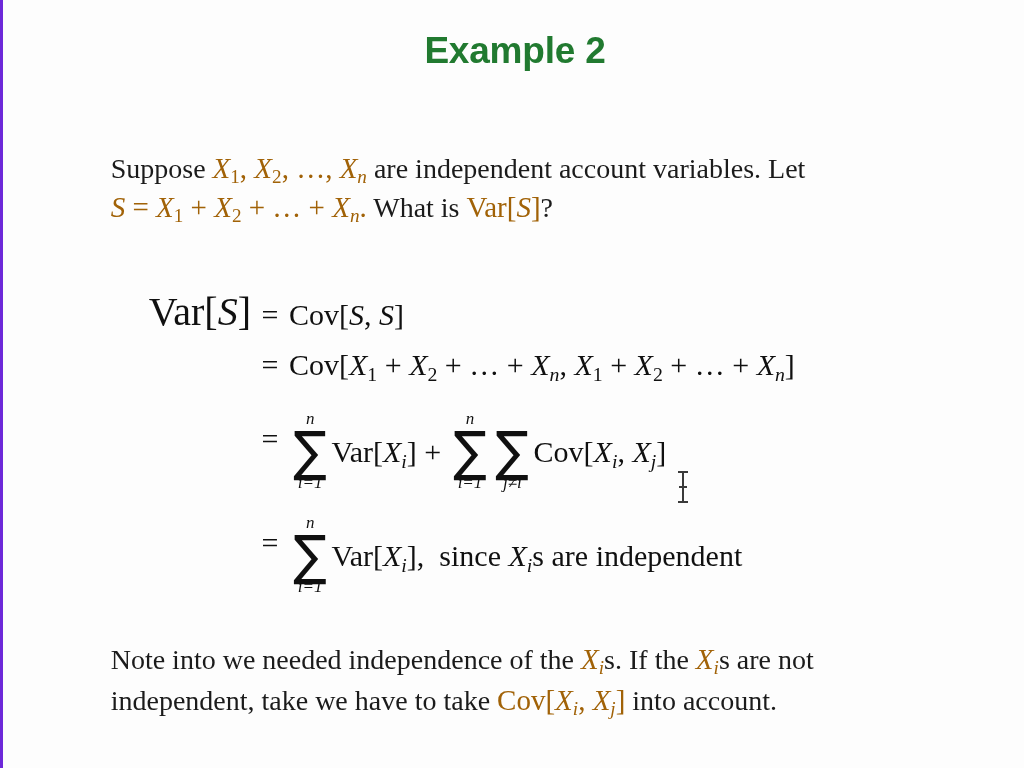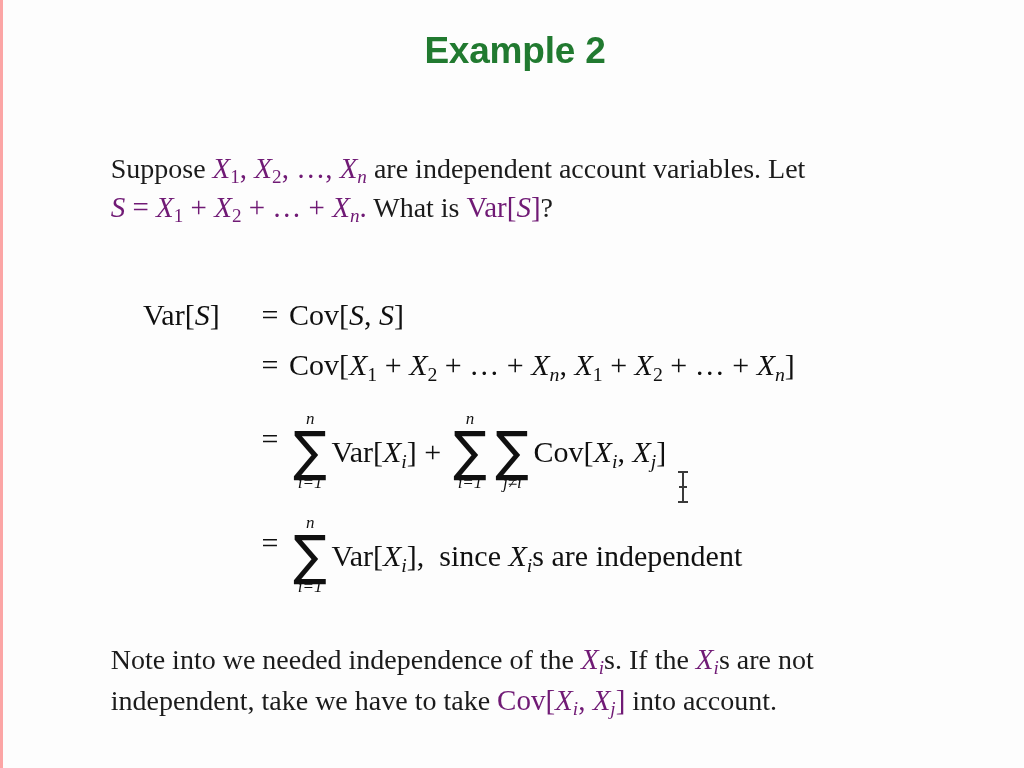--- a/index.html
+++ b/index.html
@@ -11,21 +11,21 @@
     height: 768px;
     background: #ffffff;
     font-family: "Liberation Sans", sans-serif;
     overflow: hidden;
   }
   .slide {
     position: relative;
     width: 1024px;
     height: 768px;
     background: #fdfdfd;
-    border-left: 3px solid #fca5a5;
+    border-left: 3px solid #6d28d9;
     box-sizing: border-box;
     overflow: hidden;
   }
 
   
   .title {
     position: absolute;
     top: 30px;
     left: 0;
     width: 1024px;
@@ -40,21 +40,21 @@
   
   .prose {
     font-family: Liberation Serif, serif;
     font-size: 28px;
     color: #1b1b1b;
     white-space: pre;
   }
   .math {
     font-family: "Liberation Serif", serif;
     font-size: 29px;
-    color: #701a75;
+    color: #a16207;
     white-space: pre;
   }
   .mathit {
     font-family: "Liberation Serif", serif;
     font-style: italic;
     white-space: pre;
   }
   .mathrm {
     font-family: "Liberation Serif", serif;
     font-style: normal;
@@ -95,22 +95,22 @@
     font-family: "Liberation Serif", serif;
     color: #101010;
   }
   .eqrow {
     display: flex;
     align-items: baseline;
     white-space: pre;
   }
   .eq-lhs {
     width: 108px;
-    text-align: left;
-    font-size: 30px;
+    text-align: right;
+    font-size: 40px;
     white-space: pre;
   }
   .eq-rel {
     width: 38px;
     text-align: center;
     font-size: 30px;
   }
   .eq-rhs {
     font-size: 30px;
     white-space: pre;

